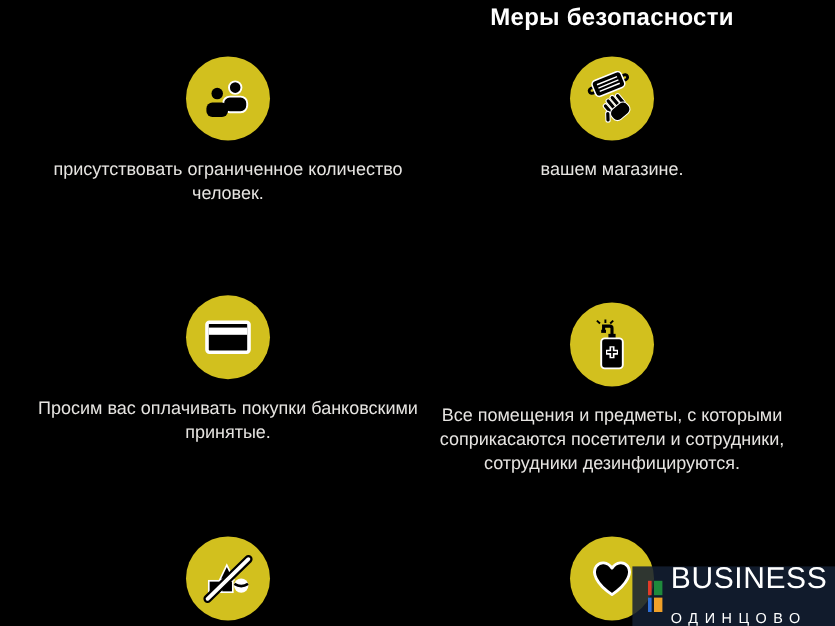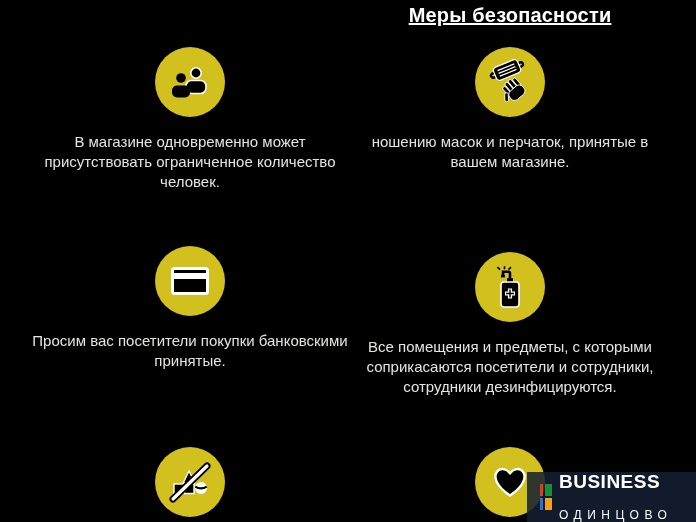--- a/index.html
+++ b/index.html
@@ -16,21 +16,20 @@
     left: 350px;
     top: 3px;
     width: 320px;
     margin: 0;
     text-align: center;
     font-size: 20px;
     line-height: 24px;
     font-weight: bold;
     color: #ffffff;
     letter-spacing: 0.2px;
-    text-decoration: underline;
   }
   .cell {
     position: absolute;
     width: 320px;
     display: flex;
     flex-direction: column;
     align-items: center;
   }
   .circle {
     width: 70px;
@@ -60,23 +59,23 @@
     align-items: center;
     padding-left: 13px;
     z-index: 5;
   }
   .bars { display: flex; flex-direction: column; gap: 2px; margin-right: 7px; }
   .bar-row { display: flex; gap: 2px; align-items: flex-end; }
   .bar-n { width: 3px; height: 12px; }
   .bar-w { width: 7px; height: 12px; }
   .logo-text { display: flex; flex-direction: column; }
   .logo-brand {
-    font-size: 19px;
+    font-size: 25px;
     line-height: 18px;
-    font-weight: bold;
+    font-weight: normal;
     color: #ffffff;
     letter-spacing: 0.5px;
     white-space: nowrap;
   }
   .logo-city {
     font-size: 12px;
     line-height: 12px;
     margin-top: 18px;
     color: #ffffff;
     letter-spacing: 5.5px;
@@ -93,21 +92,20 @@
   <div class="cell" style="left:30px; top:47px;">
     <div class="circle" style="background-color: rgb(210, 192, 30);">
       <svg width="40" height="36" viewBox="0 0 40 36">
         <circle cx="26" cy="9" r="5.2" fill="#000" stroke="#fff" stroke-width="1.6"></circle>
         <rect x="16" y="16.5" width="20" height="13" rx="5.5" fill="#000" stroke="#fff" stroke-width="1.6"></rect>
         <circle cx="11" cy="14" r="4.8" fill="#000"></circle>
         <rect x="2" y="21.5" width="18" height="12" rx="5" fill="#000"></rect>
       </svg>
     </div>
     <div class="text">
-      <div class="line">В магазине одновременно может</div>
       <div class="line">присутствовать ограниченное количество</div>
       <div class="line">человек.</div>
     </div>
   </div>
 
   <div class="cell" style="left:350px; top:47px;">
     <div class="circle" style="background-color: rgb(210, 192, 30);">
       <svg width="46" height="46" viewBox="0 0 46 46">
         <g transform="rotate(-22 20 11)">
           <path d="M7 9 C 1.5 7.5, 1.5 14.5, 7 13 M33 9 C 38.5 7.5, 38.5 14.5, 33 13" stroke="#000" stroke-width="2.4" fill="none"></path>
@@ -118,34 +116,33 @@
           <rect x="20.8" y="21" width="3.6" height="10.5" rx="1.8" fill="#000" stroke="#fff" stroke-width="0.9"></rect>
           <rect x="25.2" y="19.3" width="3.6" height="12" rx="1.8" fill="#000" stroke="#fff" stroke-width="0.9"></rect>
           <rect x="29.6" y="19.3" width="3.6" height="12" rx="1.8" fill="#000" stroke="#fff" stroke-width="0.9"></rect>
           <rect x="34" y="21" width="3.6" height="10.5" rx="1.8" fill="#000" stroke="#fff" stroke-width="0.9"></rect>
           <rect x="16.6" y="26.5" width="3.6" height="9" rx="1.8" transform="rotate(38 18.4 31)" fill="#000" stroke="#fff" stroke-width="0.9"></rect>
           <rect x="20.8" y="28.6" width="16.8" height="11" rx="4.5" fill="#000" stroke="#fff" stroke-width="0.9"></rect>
         </g>
       </svg>
     </div>
     <div class="text">
-      <div class="line">ношению масок и перчаток, принятые в</div>
       <div class="line">вашем магазине.</div>
     </div>
   </div>
 
   <div class="cell" style="left:30px; top:246px;">
     <div class="circle" style="background-color: rgb(210, 192, 30);">
       <svg width="40" height="30" viewBox="0 0 40 30">
         <rect x="2.5" y="2.5" width="35" height="25" rx="2" fill="#000" stroke="#fff" stroke-width="3"></rect>
         <rect x="4" y="7" width="32" height="6" fill="#fff"></rect>
       </svg>
     </div>
     <div class="text">
-      <div class="line">Просим вас посетители покупки банковскими</div>
+      <div class="line">Просим вас оплачивать покупки банковскими</div>
       <div class="line">принятые.</div>
     </div>
   </div>
 
   <div class="cell" style="left:350px; top:252px;">
     <div class="circle" style="background-color: rgb(210, 192, 30);">
       <svg width="32" height="44" viewBox="0 0 32 44">
         <path d="M16 17 V8.5 Q16 6.8 14.3 6.8 H9 V10.5" fill="none" stroke="#000" stroke-width="2.6"></path>
         <rect x="7" y="9.8" width="4" height="2.6" fill="#000"></rect>
         <path d="M6 4.6 L3.4 2.2 M10.5 4.2 V1.2 M14.5 4.6 L17 2.2" stroke="#000" stroke-width="1.6"></path>

